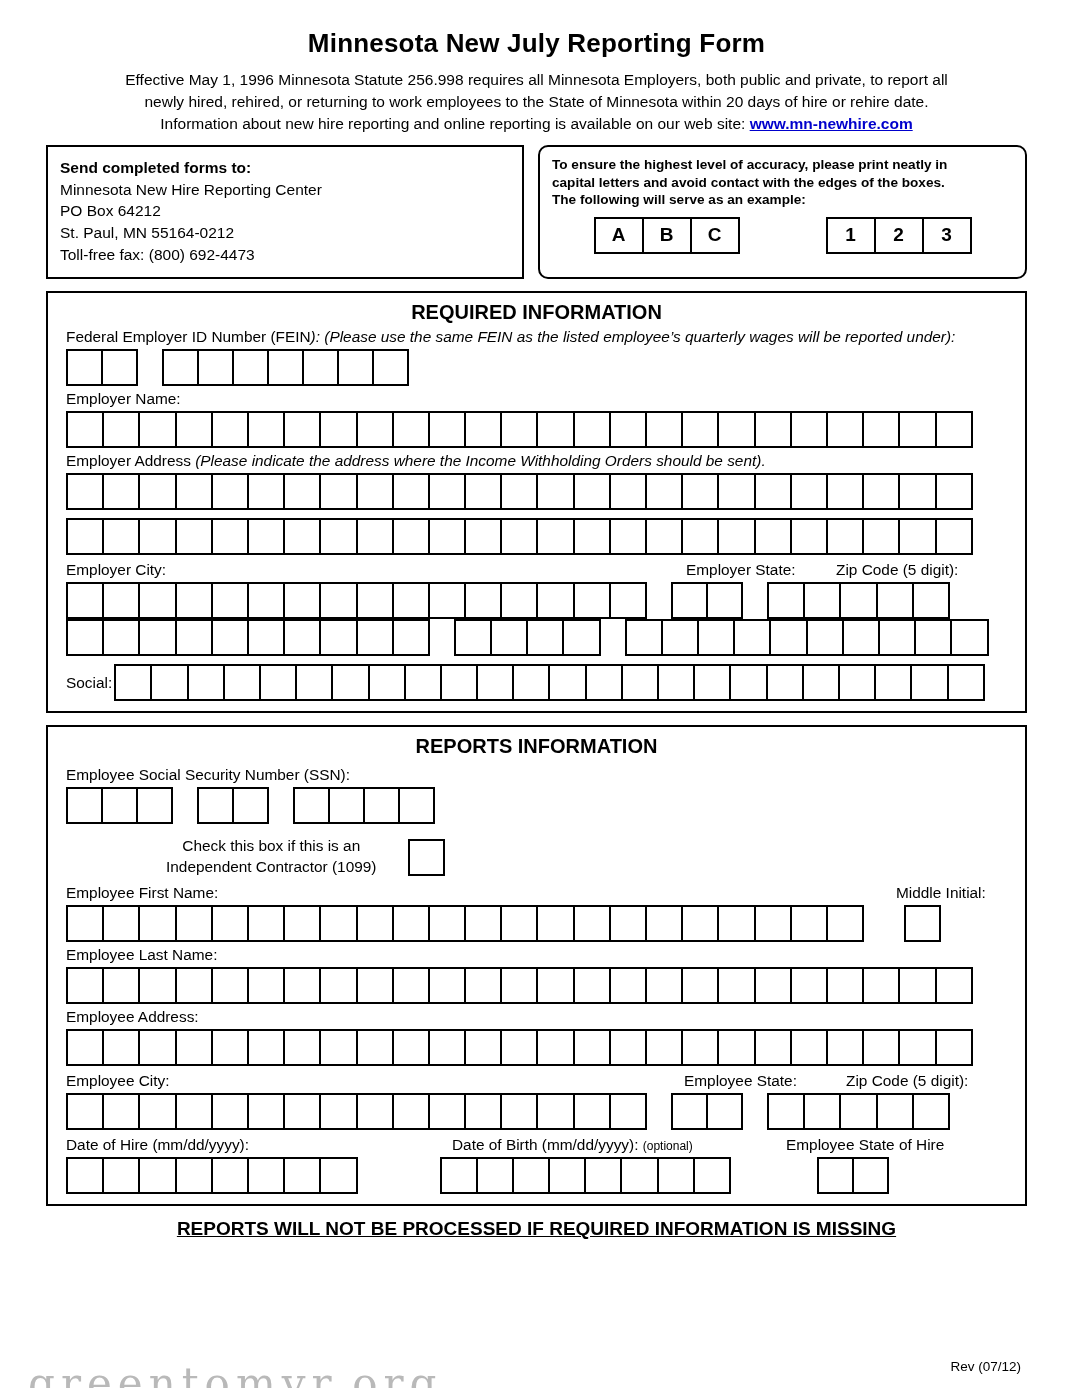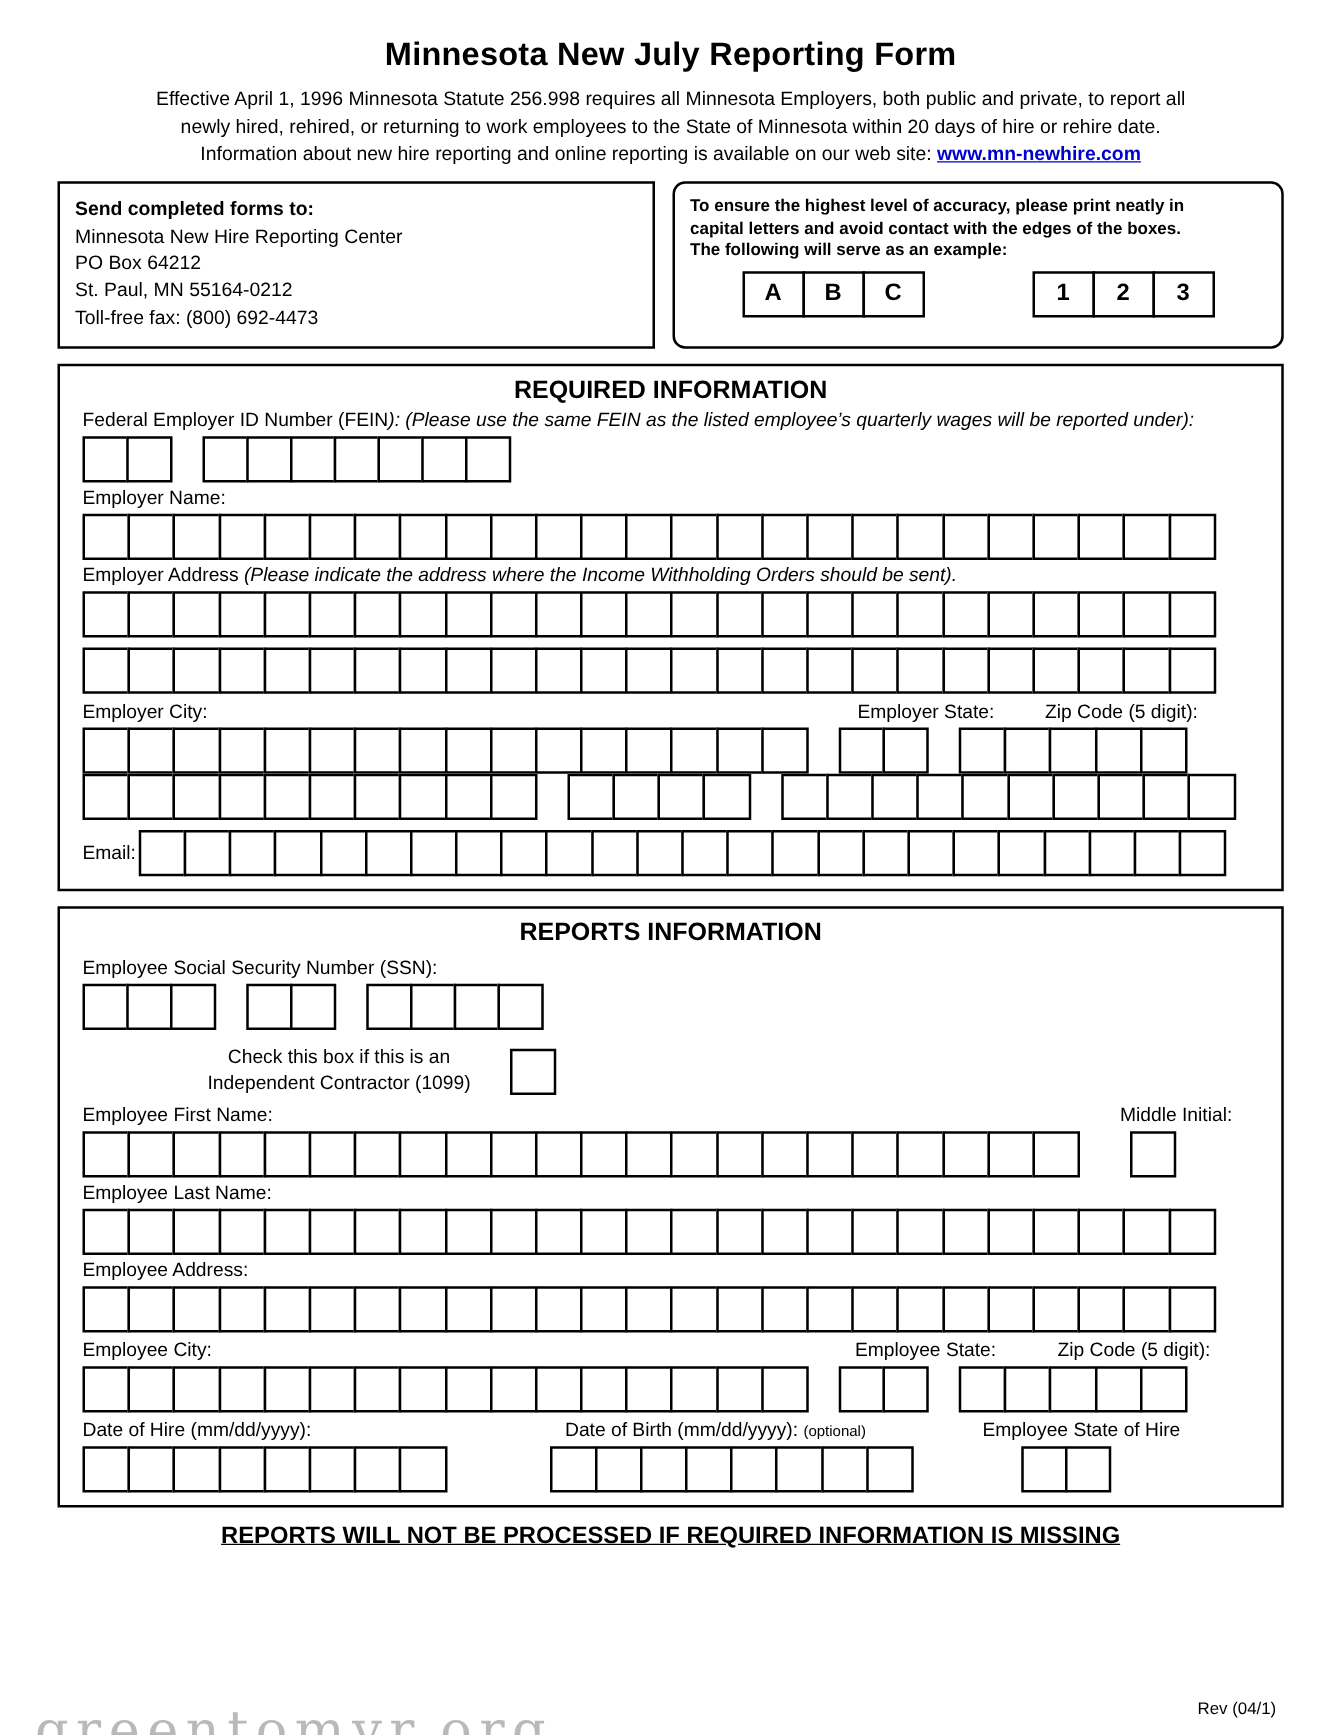--- a/index.html
+++ b/index.html
@@ -176,21 +176,21 @@
   }
 </style>
 </head>
 <body>
 
 <div class="page">
 
   <div class="title">Minnesota New July Reporting Form</div>
 
   <div class="intro">
-    <div>Effective April 1, 1996 Minnesota Statute 256.998 requires all Minnesota Employers, both public and private, to report all</div>
+    <div>Effective May 1, 1996 Minnesota Statute 256.998 requires all Minnesota Employers, both public and private, to report all</div>
     <div>newly hired, rehired, or returning to work employees to the State of Minnesota within 20 days of hire or rehire date.</div>
     <div>
       <span>Information about new hire reporting and online reporting is available on our web site:  </span><a href="#">www.mn-newhire.com</a>
     </div>
   </div>
 
   <div class="topboxes">
     <div class="box send-box">
       <div class="bold">Send completed forms to:</div>
       <div>Minnesota New Hire Reporting Center</div>
@@ -386,21 +386,21 @@
           <div class="cell" style="width: 38.2px;"></div>
           <div class="cell" style="width: 38.2px;"></div>
           <div class="cell" style="width: 38.2px;"></div>
           <div class="cell" style="width: 38.2px;"></div>
           <div class="cell" style="width: 38.2px;"></div>
           <div class="cell" style="width: 38.2px;"></div>
         </div>
     </div>
 
     <div class="email-row">
-      <div class="email-label">Email:</div>
+      <div class="email-label">Social:</div>
       <div class="cells indent0" id="empemail">
           <div class="cell" style="width: 38.2px;"></div>
           <div class="cell" style="width: 38.2px;"></div>
           <div class="cell" style="width: 38.2px;"></div>
           <div class="cell" style="width: 38.2px;"></div>
           <div class="cell" style="width: 38.2px;"></div>
           <div class="cell" style="width: 38.2px;"></div>
           <div class="cell" style="width: 38.2px;"></div>
           <div class="cell" style="width: 38.2px;"></div>
           <div class="cell" style="width: 38.2px;"></div>
@@ -612,15 +612,15 @@
           <div class="cell" style="width: 38.2px;"></div>
         </div>
       <div class="grp" style="margin-left:86px" id="statehire">
           <div class="cell"></div>
           <div class="cell"></div>
         </div>
     </div>
   </div>
 
   <div class="footer-warn">REPORTS WILL NOT BE PROCESSED IF REQUIRED INFORMATION IS MISSING</div>
-  <div class="rev">Rev (04/1)</div>
+  <div class="rev">Rev (07/12)</div>
   <div class="watermark">greentomyr.org</div>
 </div>
 
 </body></html>

